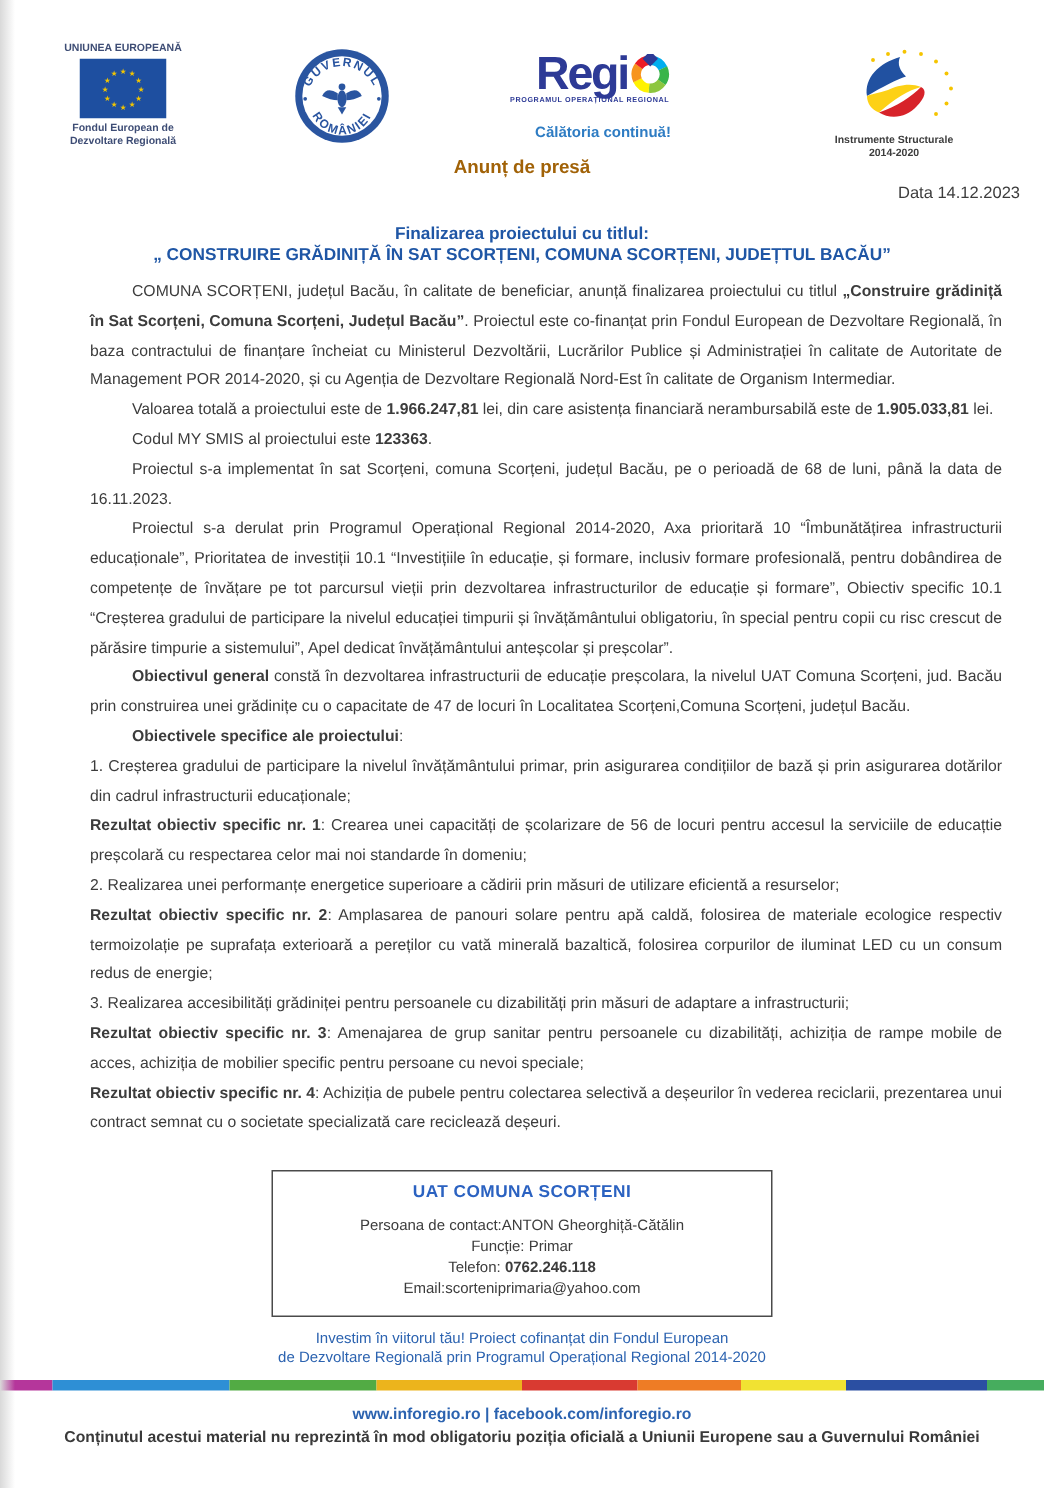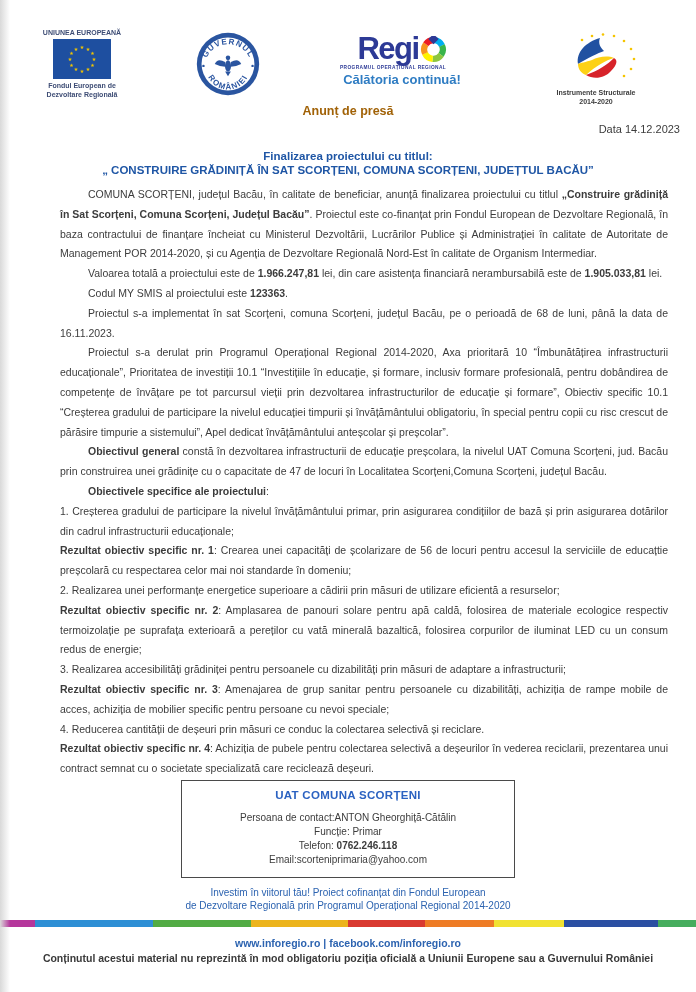--- a/index.html
+++ b/index.html
@@ -13,21 +13,21 @@
   .logos{display:flex;justify-content:space-between;align-items:flex-start;
     padding:28px 40px 0 30px;height:88px;box-sizing:border-box;}
   .logo-eu{width:104px;text-align:center;}
   .logo-eu .cap{font-size:7px;line-height:9px;color:#3e4d75;font-weight:bold;}
   .logo-eu svg{display:block;margin:2px auto;}
   .logo-gov{width:80px;text-align:center;margin-top:2px;}
   .logo-regio{width:160px;text-align:center;margin-top:6px;}
   .regio-row{display:flex;align-items:center;justify-content:center;}
   .regio-word{font-size:31px;font-weight:800;color:#2d3a96;letter-spacing:-1.5px;line-height:30px;}
   .regio-sub{font-size:4.8px;font-weight:bold;color:#2d3a96;letter-spacing:.4px;text-align:left;margin:1px 0 0 18px;}
-  .regio-tag{font-size:13px;font-weight:600;color:#2e7cc3;margin-top:2px;}
+  .regio-tag{font-size:10px;font-weight:600;color:#2e7cc3;margin-top:13px;}
   .logo-is{width:120px;text-align:center;margin-top:4px;}
   .logo-is .cap{font-size:7px;line-height:9px;font-weight:bold;color:#3c3c3c;}
   
   .press-title{margin-top:16px;text-align:center;font-size:12.5px;font-weight:bold;color:#a16207;}
   .date-line{margin-top:5px;padding-right:16px;text-align:right;font-size:11px;color:#3c3c3c;}
   .fin-title{margin-top:15px;text-align:center;font-size:11.5px;font-weight:bold;color:#1f56a5;}
   .proj-title{margin-top:2px;text-align:center;font-size:11.5px;font-weight:bold;color:#1f56a5;}
   
   .body-text{padding:9px 28px 0 60px;height:600px;box-sizing:border-box;overflow:hidden;
     font-size:10.5px;line-height:19.8px;text-align:justify;color:#3c3c3c;}
@@ -157,21 +157,20 @@
       <p class="para indent"><span>Proiectul s-a implementat în sat Scorțeni, comuna Scorțeni, județul Bacău, pe o perioadă de 68 de luni, până la data de 16.11.2023.</span></p>
       <p class="para indent"><span>Proiectul s-a derulat prin Programul Operațional Regional 2014-2020, Axa prioritară 10 “Îmbunătățirea infrastructurii educaționale”, Prioritatea de investiții 10.1  “Investițiile în educație, și formare, inclusiv formare profesională, pentru dobândirea de competențe de învățare pe tot parcursul vieții prin dezvoltarea infrastructurilor de educație și formare”, Obiectiv specific 10.1 “Creșterea gradului de participare la nivelul educației timpurii și învățământului obligatoriu, în special pentru copii cu risc crescut de părăsire timpurie a sistemului”, Apel dedicat învățământului anteșcolar și preșcolar”.</span></p>
       <p class="para indent"><span class="b">Obiectivul general</span><span> constă în dezvoltarea infrastructurii de educație preșcolara, la nivelul UAT Comuna Scorțeni, jud. Bacău prin construirea unei grădinițe cu o capacitate de 47 de locuri în Localitatea Scorțeni,Comuna Scorțeni, județul Bacău.</span></p>
       <p class="para indent"><span class="b">Obiectivele specifice ale proiectului</span><span>:</span></p>
       <p class="para"><span>1. Creșterea gradului de participare la nivelul învățământului primar, prin asigurarea condițiilor de bază și prin asigurarea dotărilor din cadrul infrastructurii educaționale;</span></p>
       <p class="para"><span class="b">Rezultat obiectiv specific nr. 1</span><span>: Crearea unei capacități de școlarizare de 56 de locuri pentru accesul la serviciile de educațtie preșcolară cu respectarea celor mai noi standarde în domeniu;</span></p>
       <p class="para"><span>2. Realizarea unei performanțe energetice superioare a cădirii prin măsuri de utilizare eficientă a resurselor;</span></p>
       <p class="para"><span class="b">Rezultat obiectiv specific nr. 2</span><span>: Amplasarea de panouri solare pentru apă caldă, folosirea de materiale ecologice respectiv termoizolație pe suprafața exterioară a pereților cu vată minerală bazaltică, folosirea corpurilor de iluminat LED cu un consum redus de energie;</span></p>
       <p class="para"><span>3. Realizarea accesibilități grădiniței pentru persoanele cu dizabilități prin măsuri de adaptare a infrastructurii;</span></p>
       <p class="para"><span class="b">Rezultat obiectiv specific nr. 3</span><span>: Amenajarea de grup sanitar pentru persoanele cu dizabilități, achiziția de rampe mobile de acces, achiziția de mobilier specific pentru persoane cu nevoi speciale;</span></p>
-      <p class="para"><span>4. Reducerea cantității de deșeuri prin măsuri ce conduc la colectarea selectivă și reciclare.</span></p>
       <p class="para"><span class="b">Rezultat obiectiv specific nr. 4</span><span>: Achiziția de pubele pentru colectarea selectivă a deșeurilor în vederea reciclarii, prezentarea unui contract semnat cu o societate specializată care reciclează deșeuri.</span></p>
     </div>
 
   <div class="contact-box">
     <div class="contact-title">UAT COMUNA SCORȚENI</div>
     <div class="contact-lines">
         <div><span>Persoana de contact:ANTON Gheorghiță-Cătălin</span></div>
         <div><span>Funcție: Primar</span></div>
         <div><span>Telefon: </span><span class="b">0762.246.118</span></div>
         <div><span>Email:scorteniprimaria@yahoo.com</span></div>

